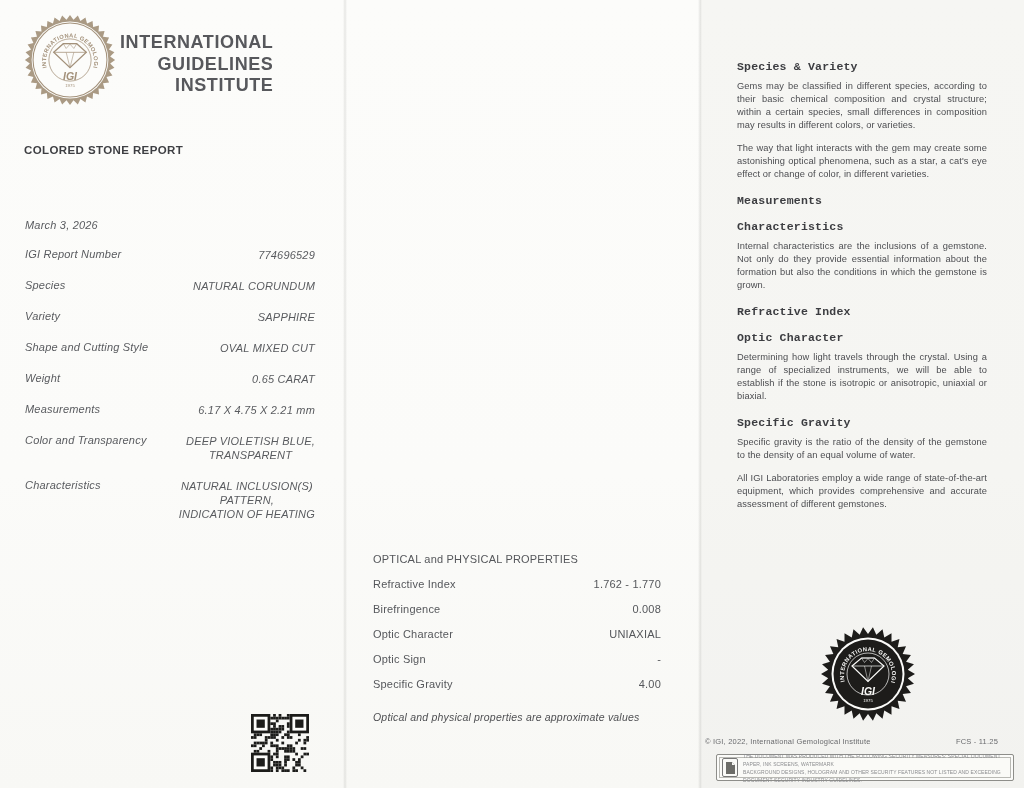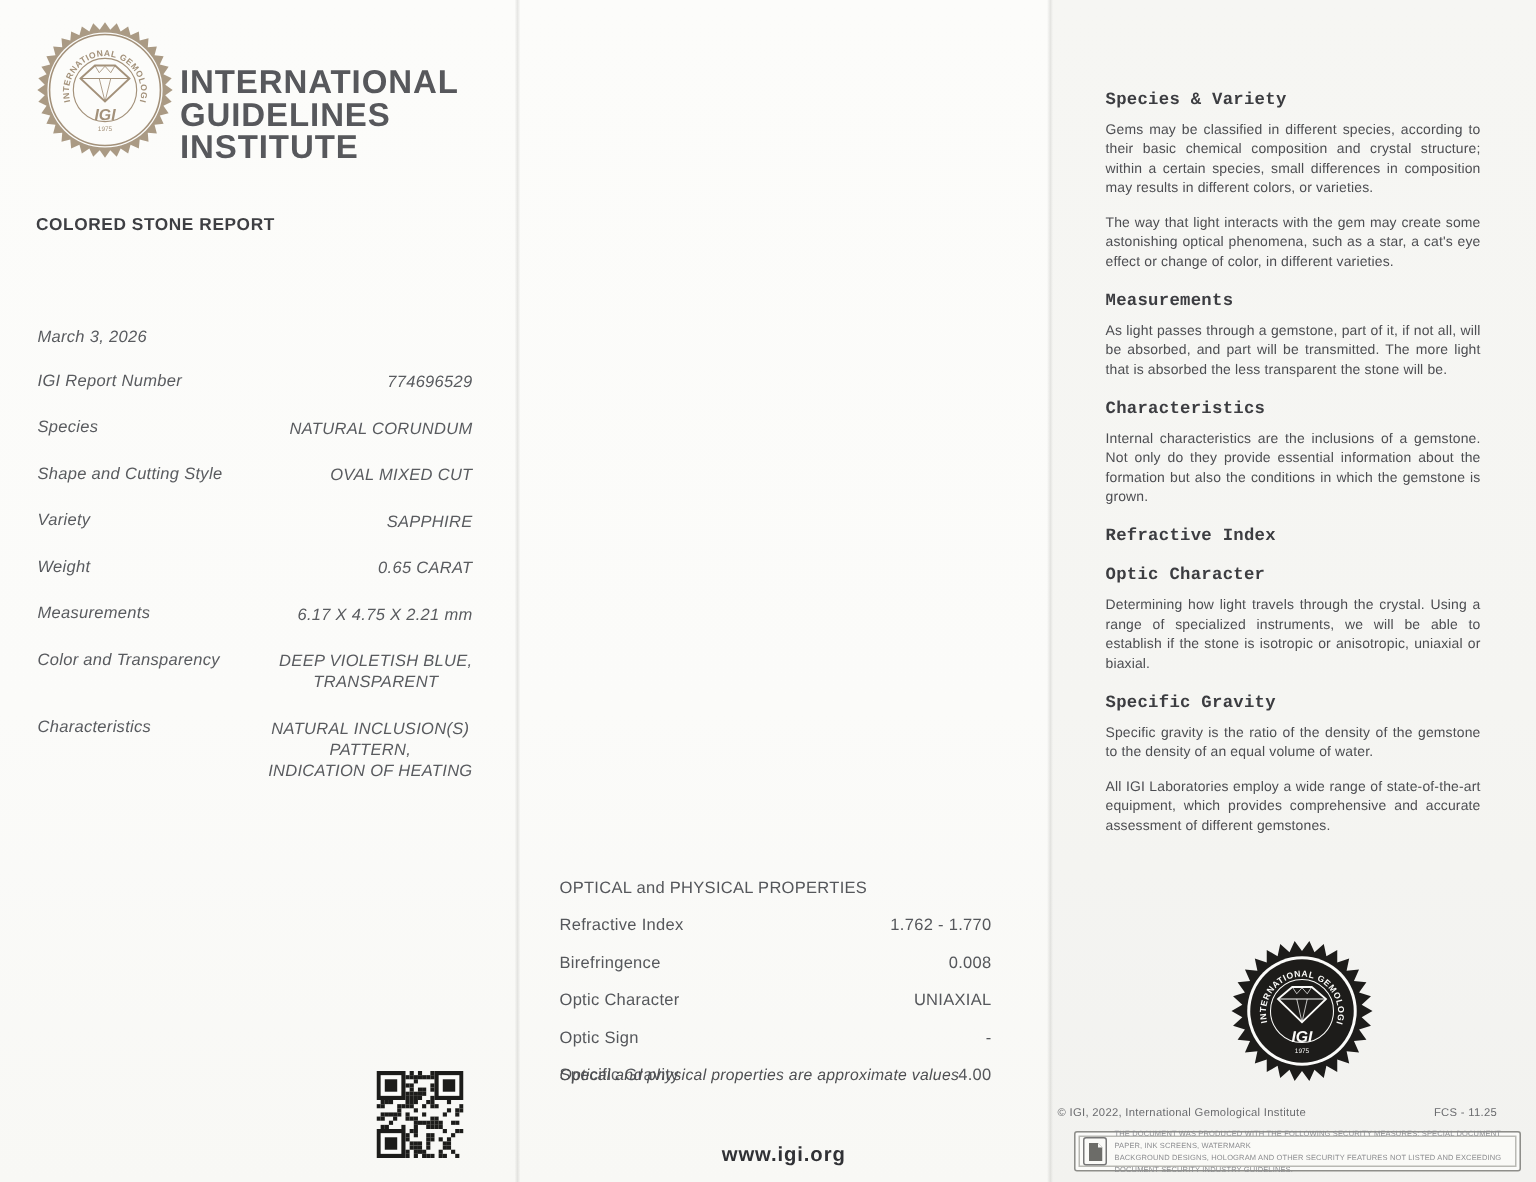--- a/index.html
+++ b/index.html
@@ -10,34 +10,34 @@
   }
   
   .fold{position:absolute;top:0;bottom:0;width:4px;pointer-events:none;
     background:linear-gradient(90deg,rgba(120,120,115,0) 0%,rgba(120,120,115,.16) 50%,rgba(120,120,115,0) 100%);}
   .fold-1{left:343px;}
   .fold-2{left:698px;}
   .panel-right-tint{position:absolute;top:0;bottom:0;left:700px;right:0;background:rgba(205,205,198,.12);pointer-events:none;}
 
   
   .logo{position:absolute;left:22px;top:12px;width:96px;height:96px;}
-  .brand{position:absolute;left:120px;top:44px;font-size:22px;line-height:21.5px;
-    font-weight:bold;color:#57585c;letter-spacing:.6px;}
+  .brand{position:absolute;left:120px;top:32px;font-size:18px;line-height:21.5px;
+    font-weight:bold;color:#57585c;letter-spacing:.6px;text-align:right;}
   .report-type{position:absolute;left:24px;top:126px;font-size:11.5px;font-weight:bold;
     color:#3e3f43;letter-spacing:.4px;margin-top:18px;}
   .report-block{position:absolute;left:25px;top:219px;width:290px;font-size:11px;color:#595b5f;letter-spacing:.2px;font-style:italic;}
   .report-date{margin-bottom:17px;}
   .field-row{display:flex;justify-content:space-between;align-items:flex-start;margin-bottom:17px;}
   .field-label{white-space:nowrap;}
   .field-value{text-align:center;white-space:pre-line;line-height:14px;max-width:170px;}
   .qr{position:absolute;left:251px;top:714px;width:58px;height:58px;}
 
   
   .props{position:absolute;left:373px;top:553px;width:288px;font-size:11px;color:#55575b;letter-spacing:.2px;}
-  .props-title{margin-bottom:13px;margin-top:33px;}
+  .props-title{margin-bottom:13px;}
   .prop-row{display:flex;justify-content:space-between;margin-bottom:13px;}
   .props-note{position:absolute;left:373px;top:711px;width:300px;font-size:10.5px;
     font-style:italic;color:#4e4f52;letter-spacing:.2px;}
   .website{position:absolute;left:345px;top:762px;width:355px;text-align:center;
     font-size:13.5px;font-weight:bold;letter-spacing:.6px;color:#303135;}
 
   
   .edu{position:absolute;left:737px;top:60px;width:250px;}
   .edu-section{margin-bottom:13px;}
   .edu-heading{font-size:11.5px;font-weight:bold;color:#3c3d41;margin-bottom:7px;letter-spacing:.2px;font-family:Liberation Mono, monospace;}
@@ -97,26 +97,26 @@
 
     <div class="field-row">
       <span class="field-label">IGI Report Number</span>
       <span class="field-value">774696529</span>
     </div>
     <div class="field-row">
       <span class="field-label">Species</span>
       <span class="field-value">NATURAL CORUNDUM</span>
     </div>
     <div class="field-row">
+      <span class="field-label">Variety</span>
+      <span class="field-value">SAPPHIRE</span>
+    </div>
+    <div class="field-row">
       <span class="field-label">Shape and Cutting Style</span>
       <span class="field-value">OVAL MIXED CUT</span>
-    </div>
-    <div class="field-row">
-      <span class="field-label">Variety</span>
-      <span class="field-value">SAPPHIRE</span>
     </div>
     <div class="field-row">
       <span class="field-label">Weight</span>
       <span class="field-value">0.65 CARAT</span>
     </div>
     <div class="field-row">
       <span class="field-label">Measurements</span>
       <span class="field-value">6.17 X 4.75 X 2.21 mm</span>
     </div>
     <div class="field-row">
@@ -290,31 +290,29 @@
       <span>Optic Sign</span>
       <span>-</span>
     </div>
     <div class="prop-row">
       <span>Specific Gravity</span>
       <span>4.00</span>
     </div>
   </div>
 
   <div class="props-note">Optical and physical properties are approximate values</div>
-  <div class="website">www.igi.org</div>
 
   <div class="edu">
     <div class="edu-section">
       <div class="edu-heading">Species &amp; Variety</div>
       <p class="edu-p">Gems may be classified in different species, according to their basic chemical composition and crystal structure; within a certain species, small differences in composition may results in different colors, or varieties.</p>
       <p class="edu-p">The way that light interacts with the gem may create some astonishing optical phenomena, such as a star, a cat's eye effect or change of color, in different varieties.</p>
     </div>
     <div class="edu-section">
       <div class="edu-heading">Measurements</div>
-      <p class="edu-p">As light passes through a gemstone, part of it, if not all, will be absorbed, and part will be transmitted. The more light that is absorbed the less transparent the stone will be.</p>
     </div>
     <div class="edu-section">
       <div class="edu-heading">Characteristics</div>
       <p class="edu-p">Internal characteristics are the inclusions of a gemstone. Not only do they provide essential information  about the formation but also the conditions in which the gemstone is grown.</p>
     </div>
     <div class="edu-section">
       <div class="edu-heading">Refractive Index</div>
     </div>
     <div class="edu-section">
       <div class="edu-heading">Optic Character</div>

